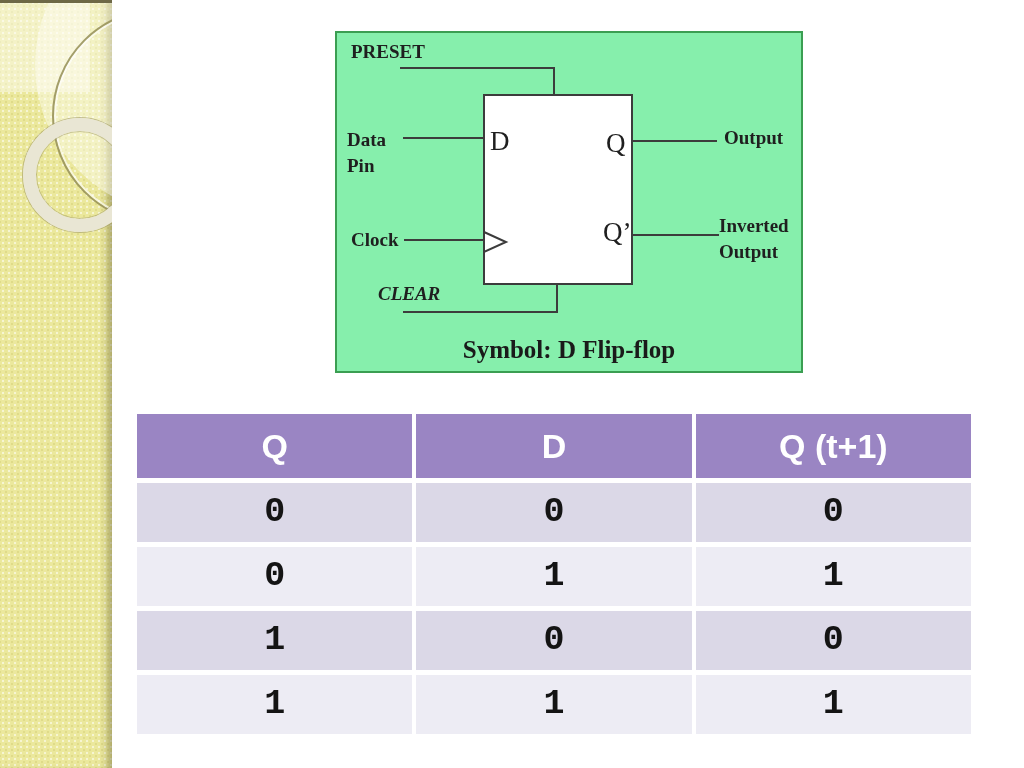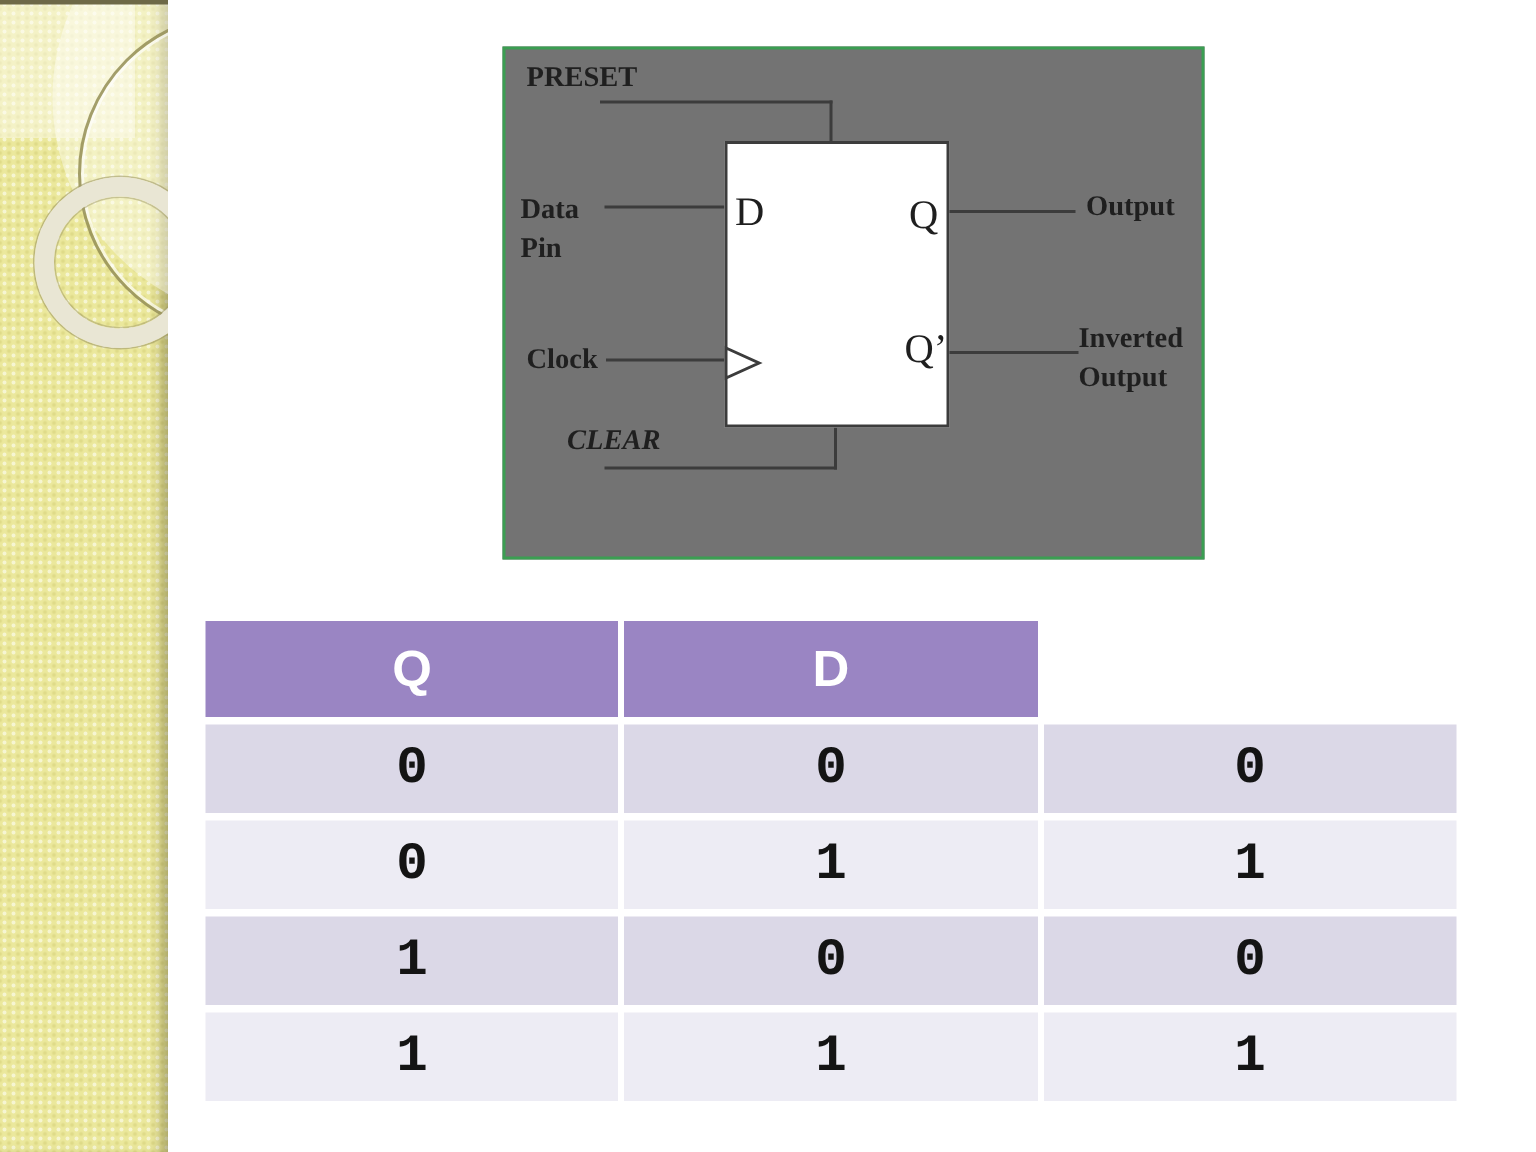--- a/index.html
+++ b/index.html
@@ -41,21 +41,21 @@
   .thick-ring{
     position:absolute;left:23px;top:118px;width:88px;height:88px;
     border-radius:50%;
     border:13px solid #e9e6d4;
     box-shadow:0 0 0 1px rgba(160,153,104,0.6), inset 0 0 0 1px rgba(160,153,104,0.5);
   }
 
   
   .diagram-frame{
     position:absolute;left:335px;top:31px;width:464px;height:338px;
-    background:#737373;border:2px solid #3b9e52;
+    background:#86efac;border:2px solid #3b9e52;
   }
   .diagram-frame *{position:absolute;}
   .ff-box{
     left:146px;top:61px;width:146px;height:187px;
     border:2px solid #3c3c3c;background:#ffffff;
   }
   .wire{background:#3c3c3c;}
   .dlabel{
     font-weight:bold;font-size:19px;color:#1f1f1f;white-space:nowrap;
     font-family:"Liberation Serif", serif;
@@ -134,26 +134,28 @@
 
   <div class="wire" style="left:296px;top:107px;width:84px;height:2px;"></div>
   <div class="dlabel" style="left:387px;top:94px;">Output</div>
 
   <div class="wire" style="left:296px;top:201px;width:86px;height:2px;"></div>
   <div class="dlabel two-line" style="left:382px;top:180px;width:82px;">
     <span style="position:static;display:block;">Inverted</span>
     <span style="position:static;display:block;">Output</span>
   </div>
 
+  <div class="caption">Symbol: D Flip-flop</div>
 </div>
 
 <div class="truth-table">
   <div class="t-row header">
     <div class="cell">Q</div>
     <div class="cell">D</div>
+    <div class="cell">Q (t+1)</div>
   </div>
   <div class="t-row data odd">
     <div class="cell">0</div>
     <div class="cell">0</div>
     <div class="cell">0</div>
   </div>
   <div class="t-row data even">
     <div class="cell">0</div>
     <div class="cell">1</div>
     <div class="cell">1</div>

